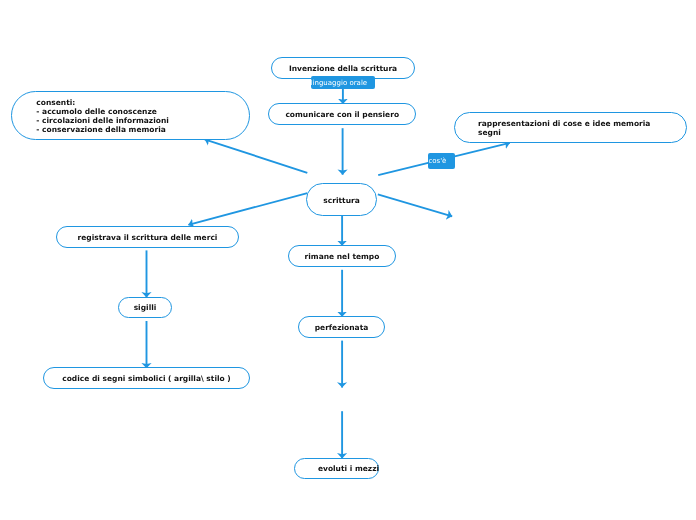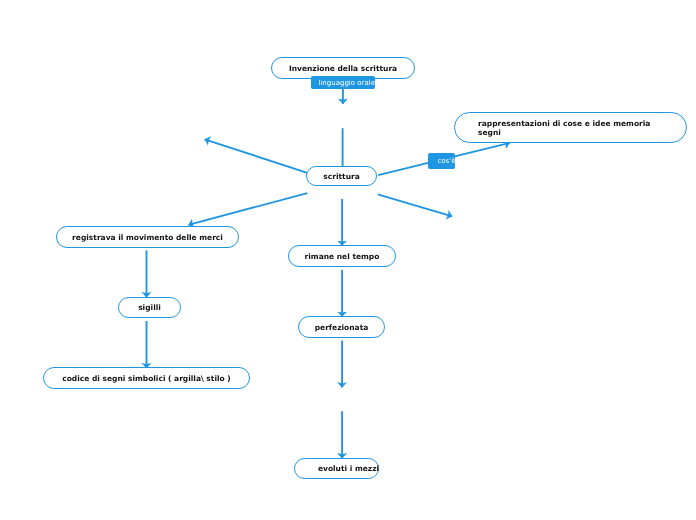--- a/index.html
+++ b/index.html
@@ -10,21 +10,21 @@
   #map{position:relative;width:696px;height:520px;}
   svg.edges{position:absolute;left:0;top:0;width:696px;height:520px;}
   .node{position:absolute;box-sizing:border-box;background:#ffffff;
         border:1.3px solid #1F96E1;border-radius:999px;
         display:flex;align-items:center;justify-content:center;
         padding-top:1px;color:#111111;font-weight:bold;font-size:7.5px;}
   .node.left{justify-content:flex-start;}
   .node .txt{white-space:pre;line-height:9px;transform:translateZ(0);}
   .elabel{position:absolute;box-sizing:border-box;background:#1F96E1;
           color:#ffffff;font-size:7px;font-weight:normal;border-radius:2px;
-          display:flex;align-items:center;justify-content:flex-end;}
+          display:flex;align-items:center;justify-content:flex-start;}
   .elabel span{transform:translateZ(0);}
 </style>
 </head>
 <body>
 
 <div id="map">
 
   <svg class="edges" viewBox="0 0 696 520">
     <defs>
       <marker id="ah" markerWidth="13" markerHeight="13" refX="5.3" refY="5.5" orient="auto" markerUnits="userSpaceOnUse">
@@ -44,37 +44,46 @@
       <path d="M342.1,269.8 L342.1,316.8"></path>
       <path d="M342.1,340.6 L342.1,387.6"></path>
       <path d="M342.1,411.2 L342.1,458.4"></path>
     </g>
   </svg>
 
   <div class="node" style="left:271.1px;top:41.2px;width:143.9px;height:22.1px;margin-top:16px;">
     <span class="txt">Invenzione della scrittura</span>
     </div>
 
+  <div class="node" style="left:268.4px;top:103px;width:147.7px;height:22.1px;">
+    <span class="txt">comunicare con il pensiero</span>
+    </div>
 
-  <div class="node" style="left:306px;top:166px;width:71.1px;height:20px;">
+  <div class="node" style="left:306px;top:183px;width:71.1px;height:33px;">
     <span class="txt">scrittura</span>
     </div>
 
+  <div class="node left" style="left:10.85px;top:90.9px;width:238.7px;height:49px;padding-left:24.5px;padding-top:2px;">
+    <span class="txt">consenti:
+- accumolo delle conoscenze
+- circolazioni delle informazioni
+- conservazione della memoria</span>
+    </div>
 
   <div class="node left" style="left:454px;top:112px;width:232.5px;height:31.2px;padding-left:23px;padding-top:1px;">
     <span class="txt">rappresentazioni di cose e idee memoria
 segni</span>
     </div>
 
 
   <div class="node" style="left:56px;top:225.9px;width:183px;height:21.8px;">
-    <span class="txt">registrava il movimento delle merci</span>
+    <span class="txt">registrava il scrittura delle merci</span>
     </div>
 
-  <div class="node" style="left:118px;top:296.6px;width:63px;height:21.7px;">
+  <div class="node" style="left:118px;top:296.6px;width:54px;height:21.7px;">
     <span class="txt">sigilli</span>
     </div>
 
   <div class="node" style="left:43px;top:367.3px;width:207px;height:21.9px;">
     <span class="txt">codice di segni simbolici ( argilla\ stilo )</span>
     </div>
 
   <div class="node" style="left:298px;top:315.9px;width:87px;height:22.1px;">
     <span class="txt">perfezionata</span>
     </div>

